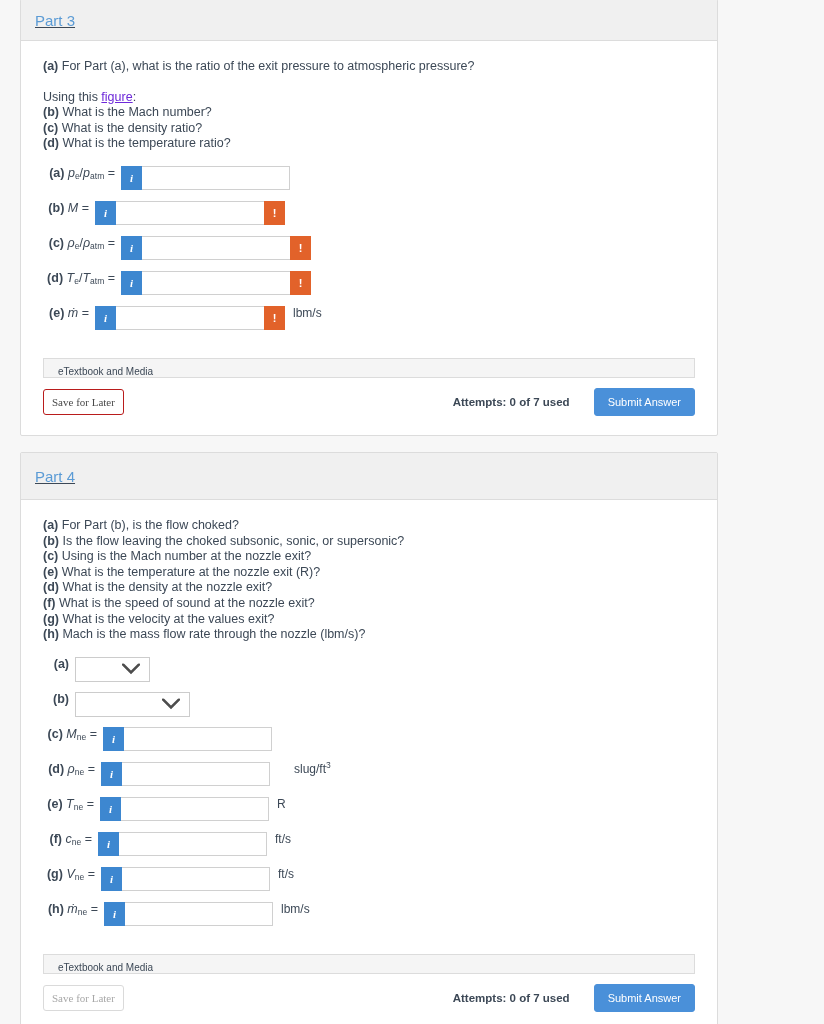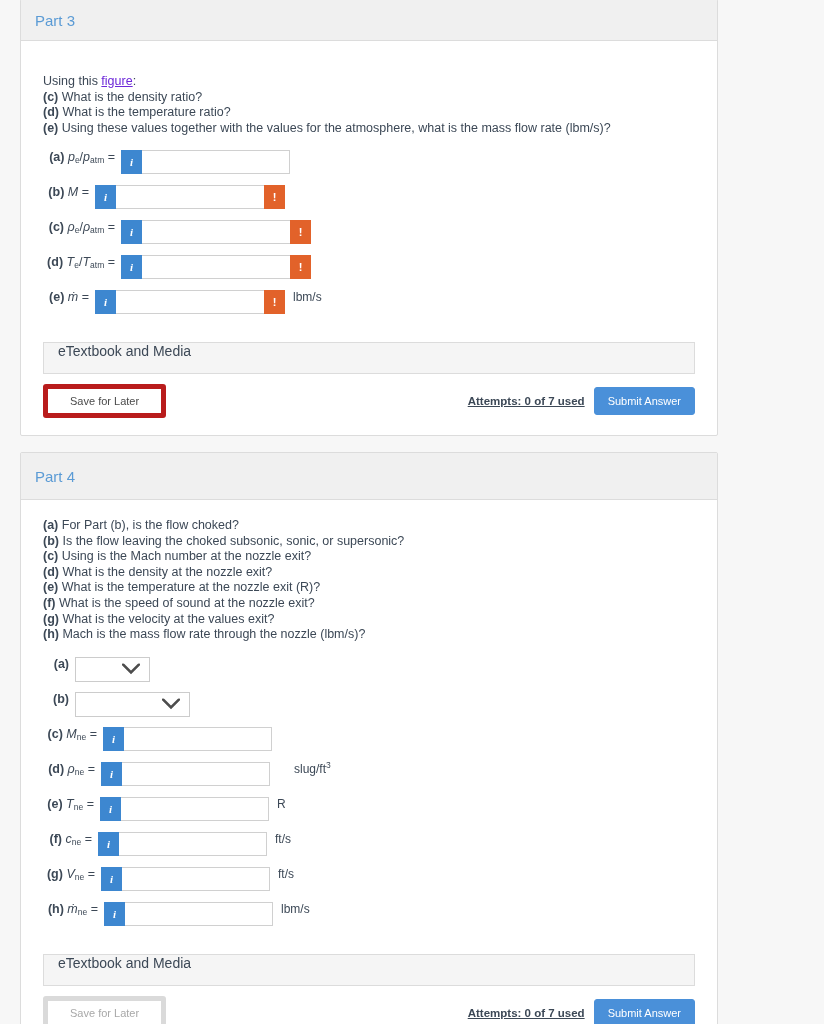--- a/index.html
+++ b/index.html
@@ -24,20 +24,21 @@
   #card-part3 { top: -1px; height: 437px; }
   #card-part4 { top: 452px; height: 575px; }
 
   .card-header {
     height: 40px;
     background: #f0f0f0;
     border-bottom: 1px solid #dcdcdc;
     display: flex;
     align-items: center;
     padding-left: 14px;
+    text-decoration: underline;
   }
   #card-part3 .card-header { height: 41px; }
   #card-part4 .card-header { height: 47px; }
   .card-title {
     color: #5b9bd5;
     font-size: 15px;
     font-weight: 400;
   }
   .card-body { padding: 18px 22px 0 22px; }
 
@@ -122,53 +123,52 @@
   }
   .chev {
     position: absolute;
     right: 9px;
     top: 50%;
     transform: translateY(-50%);
   }
 
   .etextbook {
     margin: 18px 0 0 0;
-    height: 32px;
+    height: 20px;
     background: #f5f5f5;
     border: 1px solid #dcdcdc;
     display: flex;
-    align-items: flex-start;
+    align-items: flex-end;
     padding-left: 14px;
-    font-size: 14px;
+    font-size: 10px;
     color: #3c4856;
   }
   .actions {
     display: flex;
     align-items: center;
     margin-top: 10px;
     padding-bottom: 14px;
   }
   .btn-save {
-    border: 5px solid #b91c1c;
+    border: 1px solid #b91c1c;
     background: #fff;
     border-radius: 3px;
     font-size: 11px;
     color: #4a4a4a;
-    padding: 6px 22px;
-    font-family: Liberation Sans, sans-serif;
+    padding: 6px 8px;
+    font-family: Liberation Serif, serif;
     cursor: pointer;
   }
   .btn-save.muted { color: #a8a8a8; border-color: #dadada; }
   .spacer { flex: 1; }
   .attempts {
     font-size: 11.5px;
     font-weight: bold;
     color: #3c4856;
-    margin-right: 9px;
-    text-decoration: underline;
+    margin-right: 24px;
   }
   .btn-submit {
     background: #4a90d9;
     border: 1px solid #4a90d9;
     border-radius: 3px;
     color: #fff;
     font-size: 11px;
     padding: 7px 13px;
     font-family: "Liberation Sans", sans-serif;
     cursor: pointer;
@@ -178,37 +178,41 @@
 <body>
 
 <div class="page">
 
   <div class="card" id="card-part3">
     <div class="card-header">
       <span class="card-title">Part 3</span>
     </div>
     <div class="card-body">
 
+      <div class="q-line">
+        <b>(a)</b>
+        <span>For Part (a), what is the ratio of the exit pressure to atmospheric pressure?</span>
+      </div>
       <div class="q-gap"></div>
 
       <div class="q-line">
         <span>Using this </span><a class="link" href="#">figure</a><span>:</span>
       </div>
 
+      <div class="q-line">
+        <b>(b)</b>
+        <span>What is the Mach number?</span>
+      </div>
       <div class="q-line">
         <b>(c)</b>
         <span>What is the density ratio?</span>
       </div>
       <div class="q-line">
         <b>(d)</b>
         <span>What is the temperature ratio?</span>
-      </div>
-      <div class="q-line">
-        <b>(e)</b>
-        <span>Using these values together with the values for the atmosphere, what is the mass flow rate (lbm/s)?</span>
       </div>
 
       <div class="fields">
 
         <div class="field-row">
           <span class="field-label" style="width:78px"><b>(a)</b> <i>p</i><sub>e</sub>/<i>p</i><sub>atm</sub> =</span>
           <span class="input-group">
             <span class="btn-info">i</span>
             <input class="text-input" style="width: 148px;" type="text" value="">
           </span>
@@ -279,26 +283,26 @@
       </div>
       <div class="q-line">
         <b>(b)</b>
         <span>Is the flow leaving the choked subsonic, sonic, or supersonic?</span>
       </div>
       <div class="q-line">
         <b>(c)</b>
         <span>Using is the Mach number at the nozzle exit?</span>
       </div>
       <div class="q-line">
+        <b>(e)</b>
+        <span>What is the temperature at the nozzle exit (R)?</span>
+      </div>
+      <div class="q-line">
         <b>(d)</b>
         <span>What is the density at the nozzle exit?</span>
-      </div>
-      <div class="q-line">
-        <b>(e)</b>
-        <span>What is the temperature at the nozzle exit (R)?</span>
       </div>
       <div class="q-line">
         <b>(f)</b>
         <span>What is the speed of sound at the nozzle exit?</span>
       </div>
       <div class="q-line">
         <b>(g)</b>
         <span>What is the velocity at the values exit?</span>
       </div>
       <div class="q-line">

